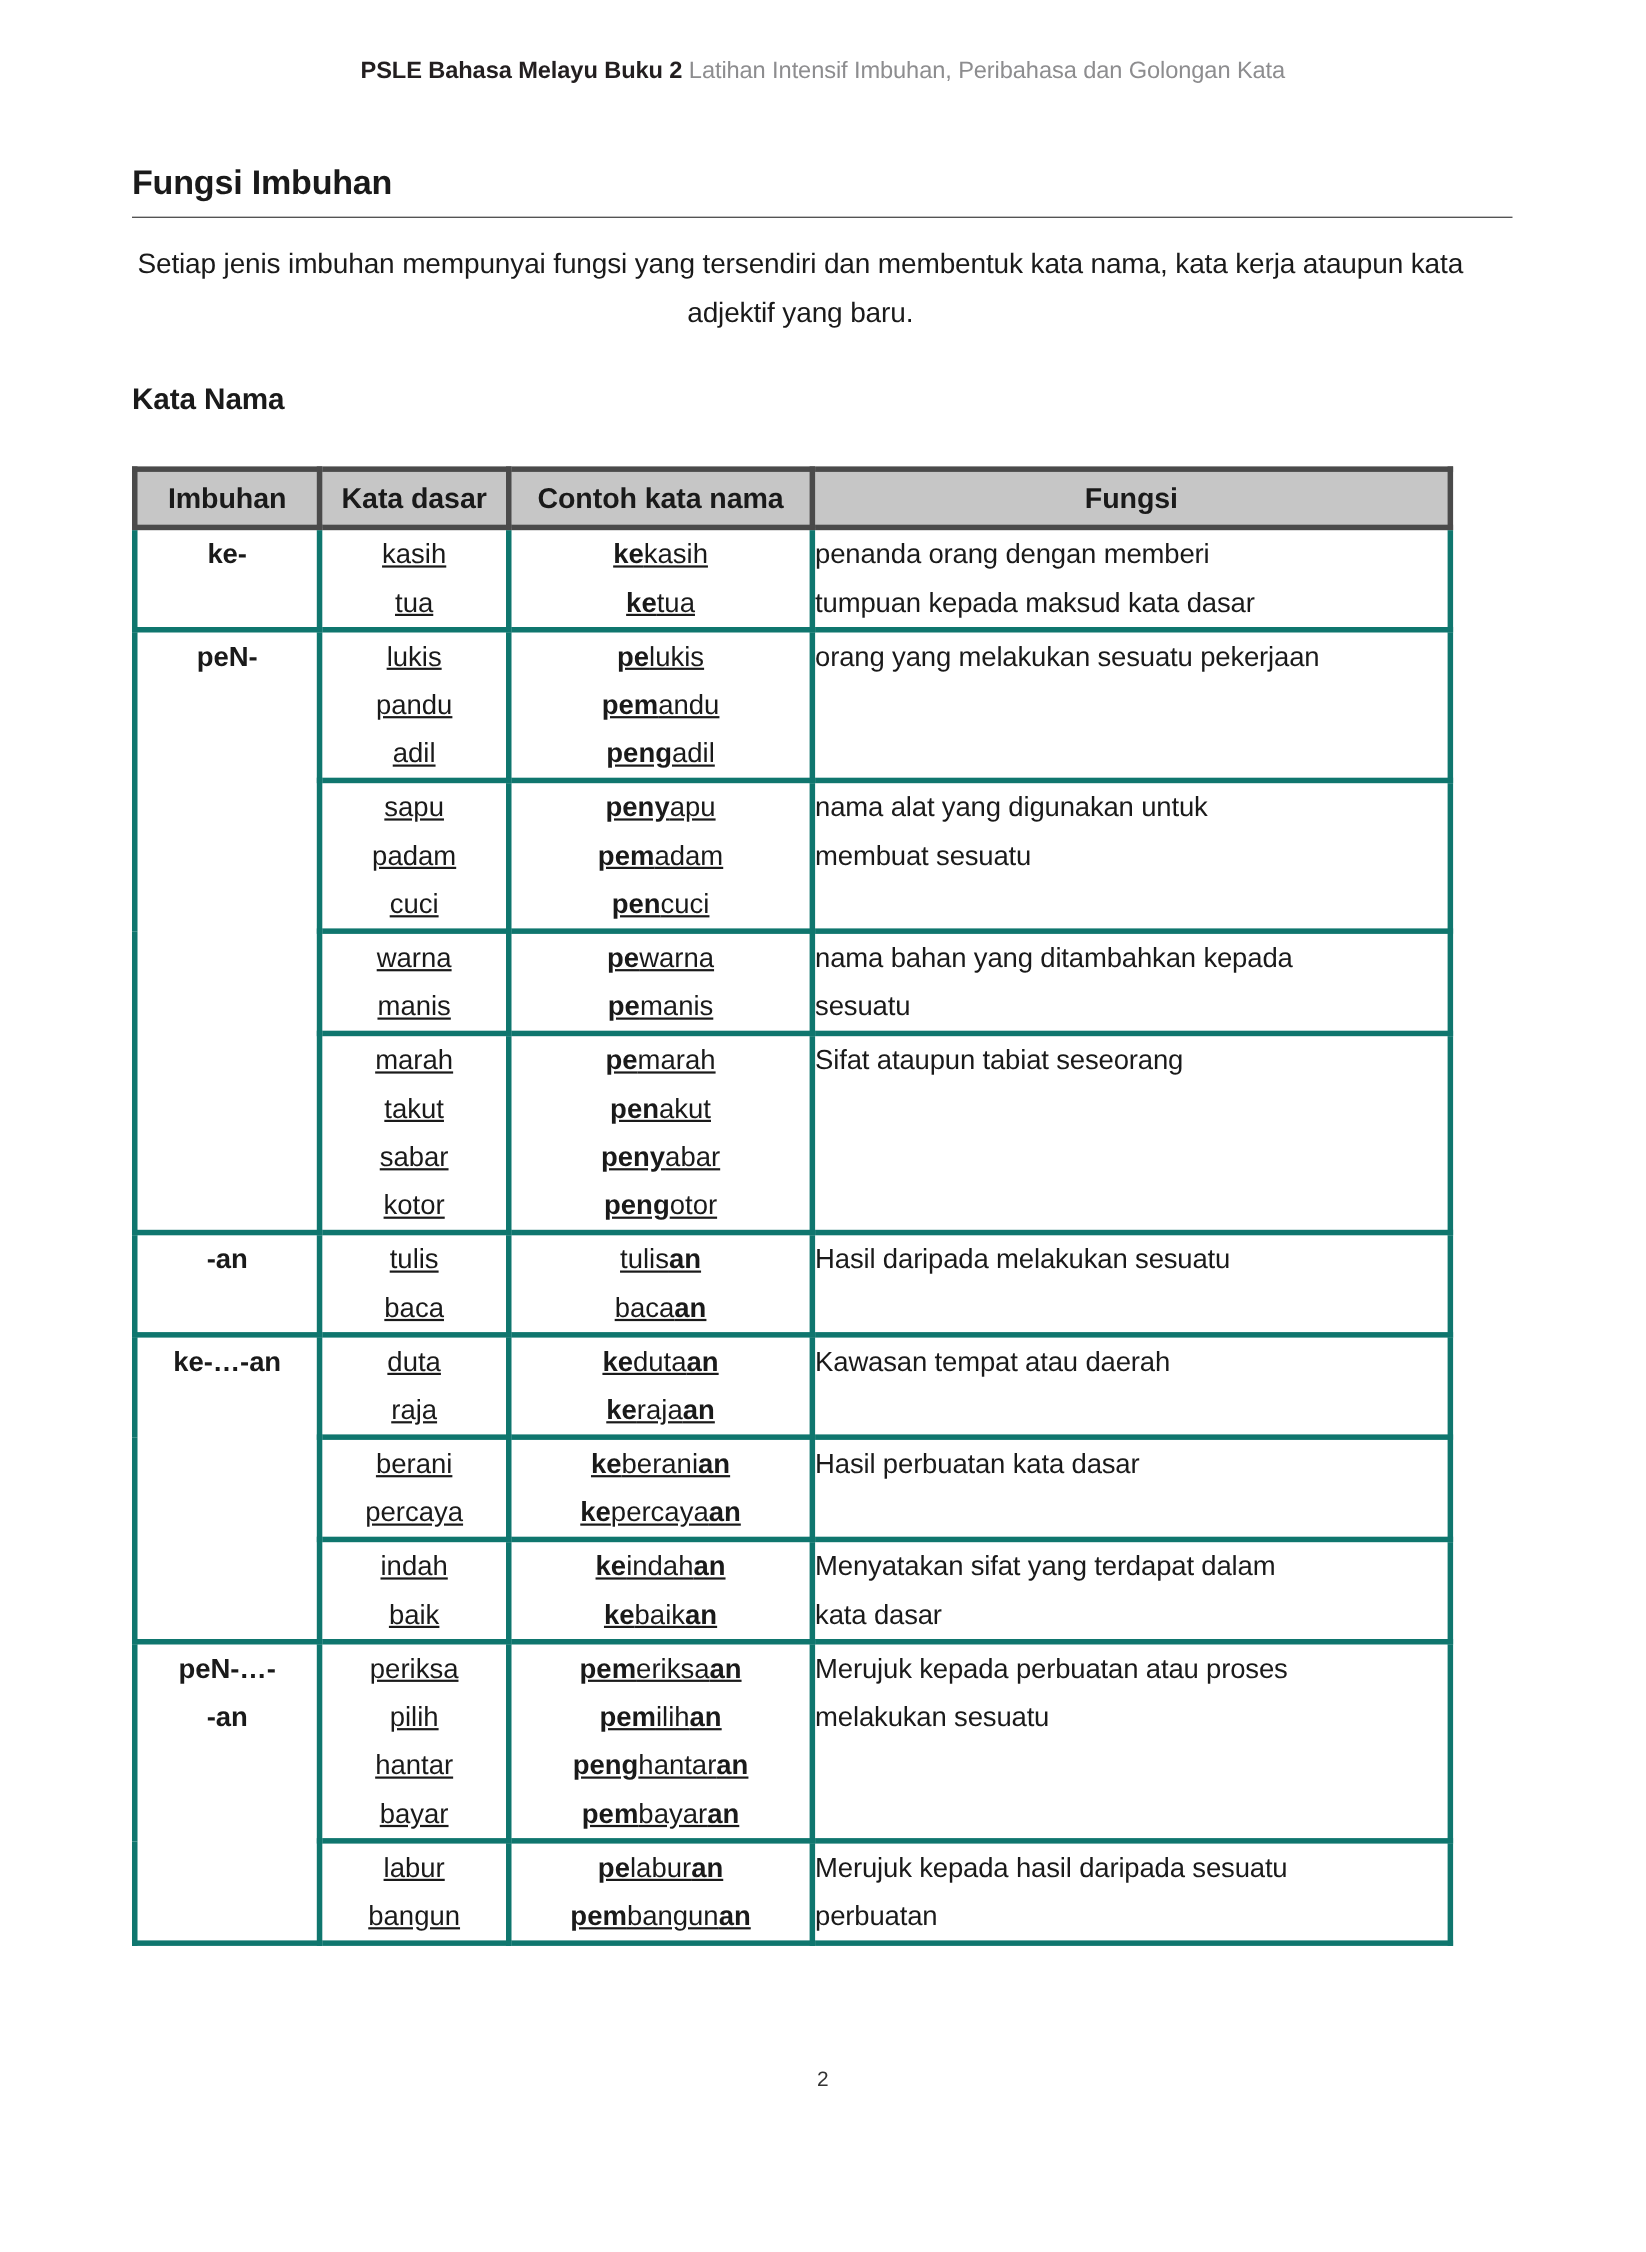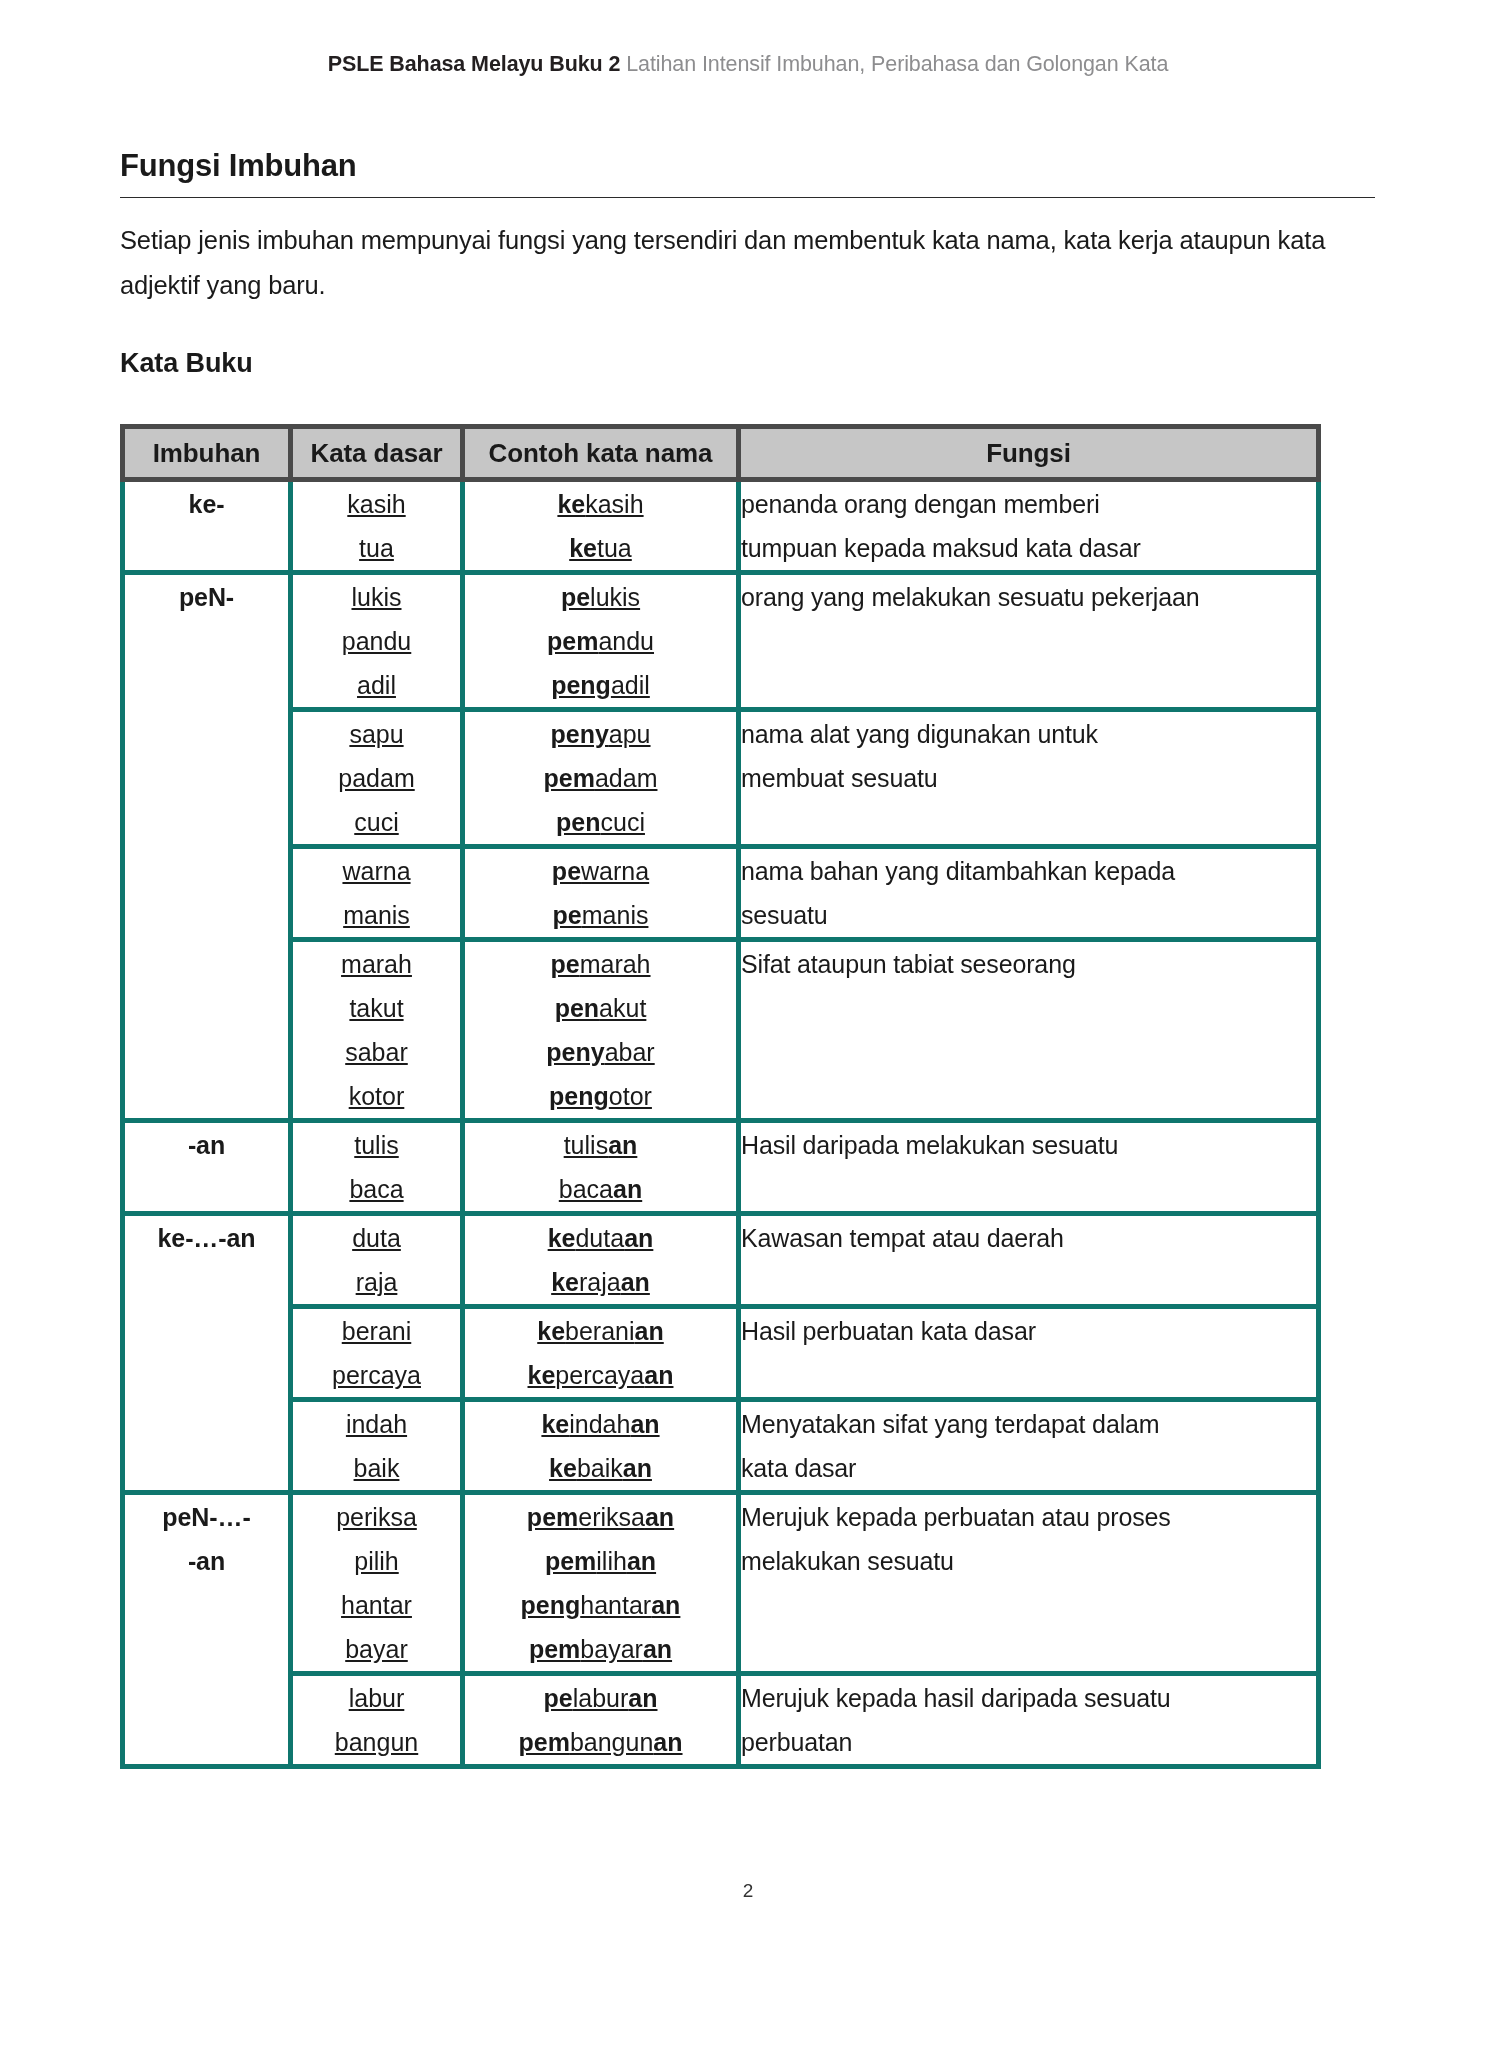--- a/index.html
+++ b/index.html
@@ -61,20 +61,21 @@
   
   .intro {
     position: absolute;
     left: 120px;
     top: 218px;
     width: 1215px;
     font-size: 25.5px;
     line-height: 45px;
     color: #1a1a1a;
     letter-spacing: -0.15px;
+    text-align: center;
   }
   
   .sub-title {
     position: absolute;
     left: 120px;
     top: 348px;
     font-size: 27px;
     font-weight: bold;
     color: #1a1a1a;
     letter-spacing: -0.1px;
@@ -157,21 +158,21 @@
   <div class="runhead">
     <span class="strong">PSLE Bahasa Melayu Buku 2</span>
     <span class="light">Latihan Intensif Imbuhan, Peribahasa dan Golongan Kata</span>
   </div>
 
   <div class="sec-title">Fungsi Imbuhan</div>
   <div class="sec-rule"></div>
 
   <div class="intro">Setiap jenis imbuhan mempunyai fungsi yang tersendiri dan membentuk kata nama, kata kerja ataupun kata adjektif yang baru.</div>
 
-  <div class="sub-title">Kata Buku</div>
+  <div class="sub-title">Kata Nama</div>
 
   <div class="tbl-wrap">
     <table class="imbuhan">
       <colgroup>
         <col class="c1">
           <col class="c2">
           <col class="c3">
           <col class="c4">
       </colgroup>
       <thead>

